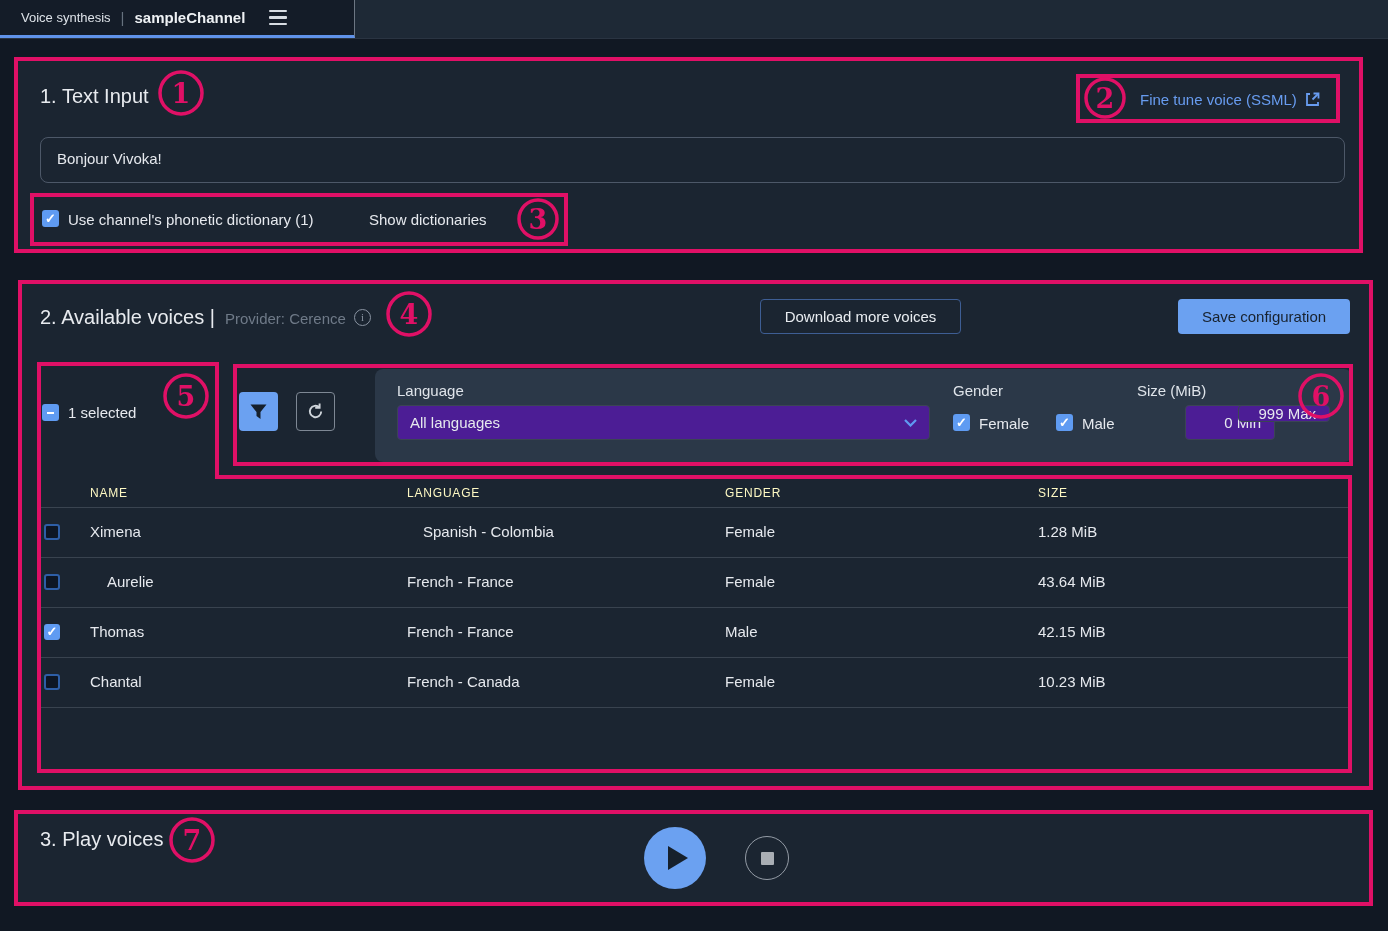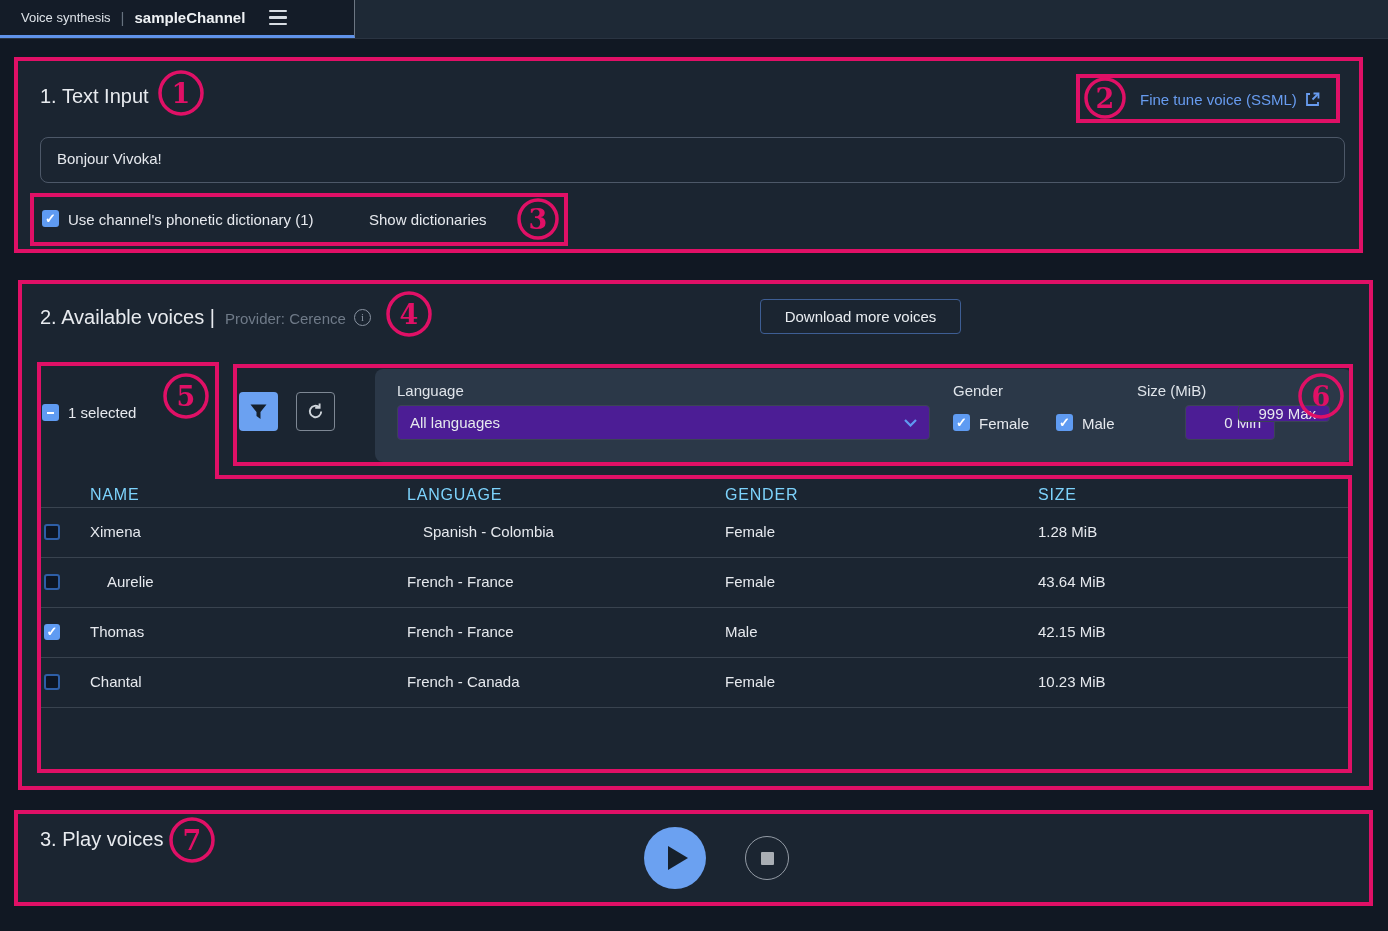--- a/index.html
+++ b/index.html
@@ -51,21 +51,21 @@
   .icon-btn.blue{background:#6ba1f1;}
   .icon-btn.ghost{border:1px solid #7e8894;background:transparent;}
   .fpanel{position:absolute;left:357px;top:89px;width:977px;height:93px;background:#2b3848;border-radius:8px;}
   .flabel{position:absolute;font-size:15px;color:#dfe4ea;}
   .field{position:absolute;background:#4c1d95;border:1px solid #3b4554;border-radius:4px;box-sizing:border-box;color:#e6e9ee;font-size:15px;font-family:"Liberation Sans",sans-serif;}
   .select{display:flex;align-items:center;justify-content:space-between;padding:0 12px;cursor:pointer;}
   input.field{outline:none;text-align:right;padding:0 13px;}
   
   .table{position:absolute;left:19px;top:199px;width:1315px;height:294px;}
   .thead{position:absolute;left:0;top:0;width:100%;height:28px;border-bottom:1px solid #3a4450;}
-  .th{position:absolute;top:7px;font-size:16px;letter-spacing:0.8px;color:#7dd3fc;}
+  .th{position:absolute;top:7px;font-size:12px;letter-spacing:0.8px;color:#fef9c3;}
   .trow{position:absolute;left:0;width:100%;height:50px;border-bottom:1px solid #39434f;}
   .td{position:absolute;top:16px;font-size:15px;color:#e6e9ee;}
   .row-cb{width:16px;height:16px;left:7px;top:17px;}
   
   .play-btn{position:absolute;left:630px;top:17px;width:62px;height:62px;border-radius:50%;background:#6ba1f1;display:flex;align-items:center;justify-content:center;cursor:pointer;}
   .play-tri{width:0;height:0;border-left:20px solid #16202c;border-top:12px solid transparent;border-bottom:12px solid transparent;margin-left:6px;}
   .stop-btn{position:absolute;left:731px;top:26px;width:44px;height:44px;border-radius:50%;border:1px solid #949ca6;box-sizing:border-box;display:flex;align-items:center;justify-content:center;cursor:pointer;}
   .stop-sq{width:13px;height:13px;background:#a9aeb4;border-radius:1px;}
   
   #overlay{position:absolute;left:0;top:0;width:1388px;height:931px;pointer-events:none;z-index:50;}
@@ -105,20 +105,21 @@
   <span class="lbl" style="left:54px;top:154px;">Use channel's phonetic dictionary (1)</span>
   <span class="lbl link" style="left:355px;top:154px;">Show dictionaries</span>
 </div>
 
 <div class="panel" id="s2">
   <div class="sect-title" style="left:22px;top:26px;">2. Available voices |</div>
   <div class="provider" style="left:207px;top:30px;">Provider: Cerence</div>
   <div class="info-ic" style="left:336px;top:29px;">i</div>
 
   <div class="btn outline" style="left:742px;top:19px;width:201px;">Download more voices</div>
+  <div class="btn primary" style="left:1160px;top:19px;width:172px;">Save configuration</div>
 
   <span class="cb ind" style="left:24px;top:124px;"></span>
   <span class="lbl" style="left:50px;top:124px;">1 selected</span>
 
   <div class="icon-btn blue" style="left:221px;top:112px;">
     <svg width="17" height="16" viewBox="0 0 17 16">
       <path d="M0.5 0.5 H16.5 L10.5 8 V15 L6.5 12 V8 Z" fill="#16202c"></path>
     </svg>
   </div>
   <div class="icon-btn ghost" style="left:278px;top:112px;">

